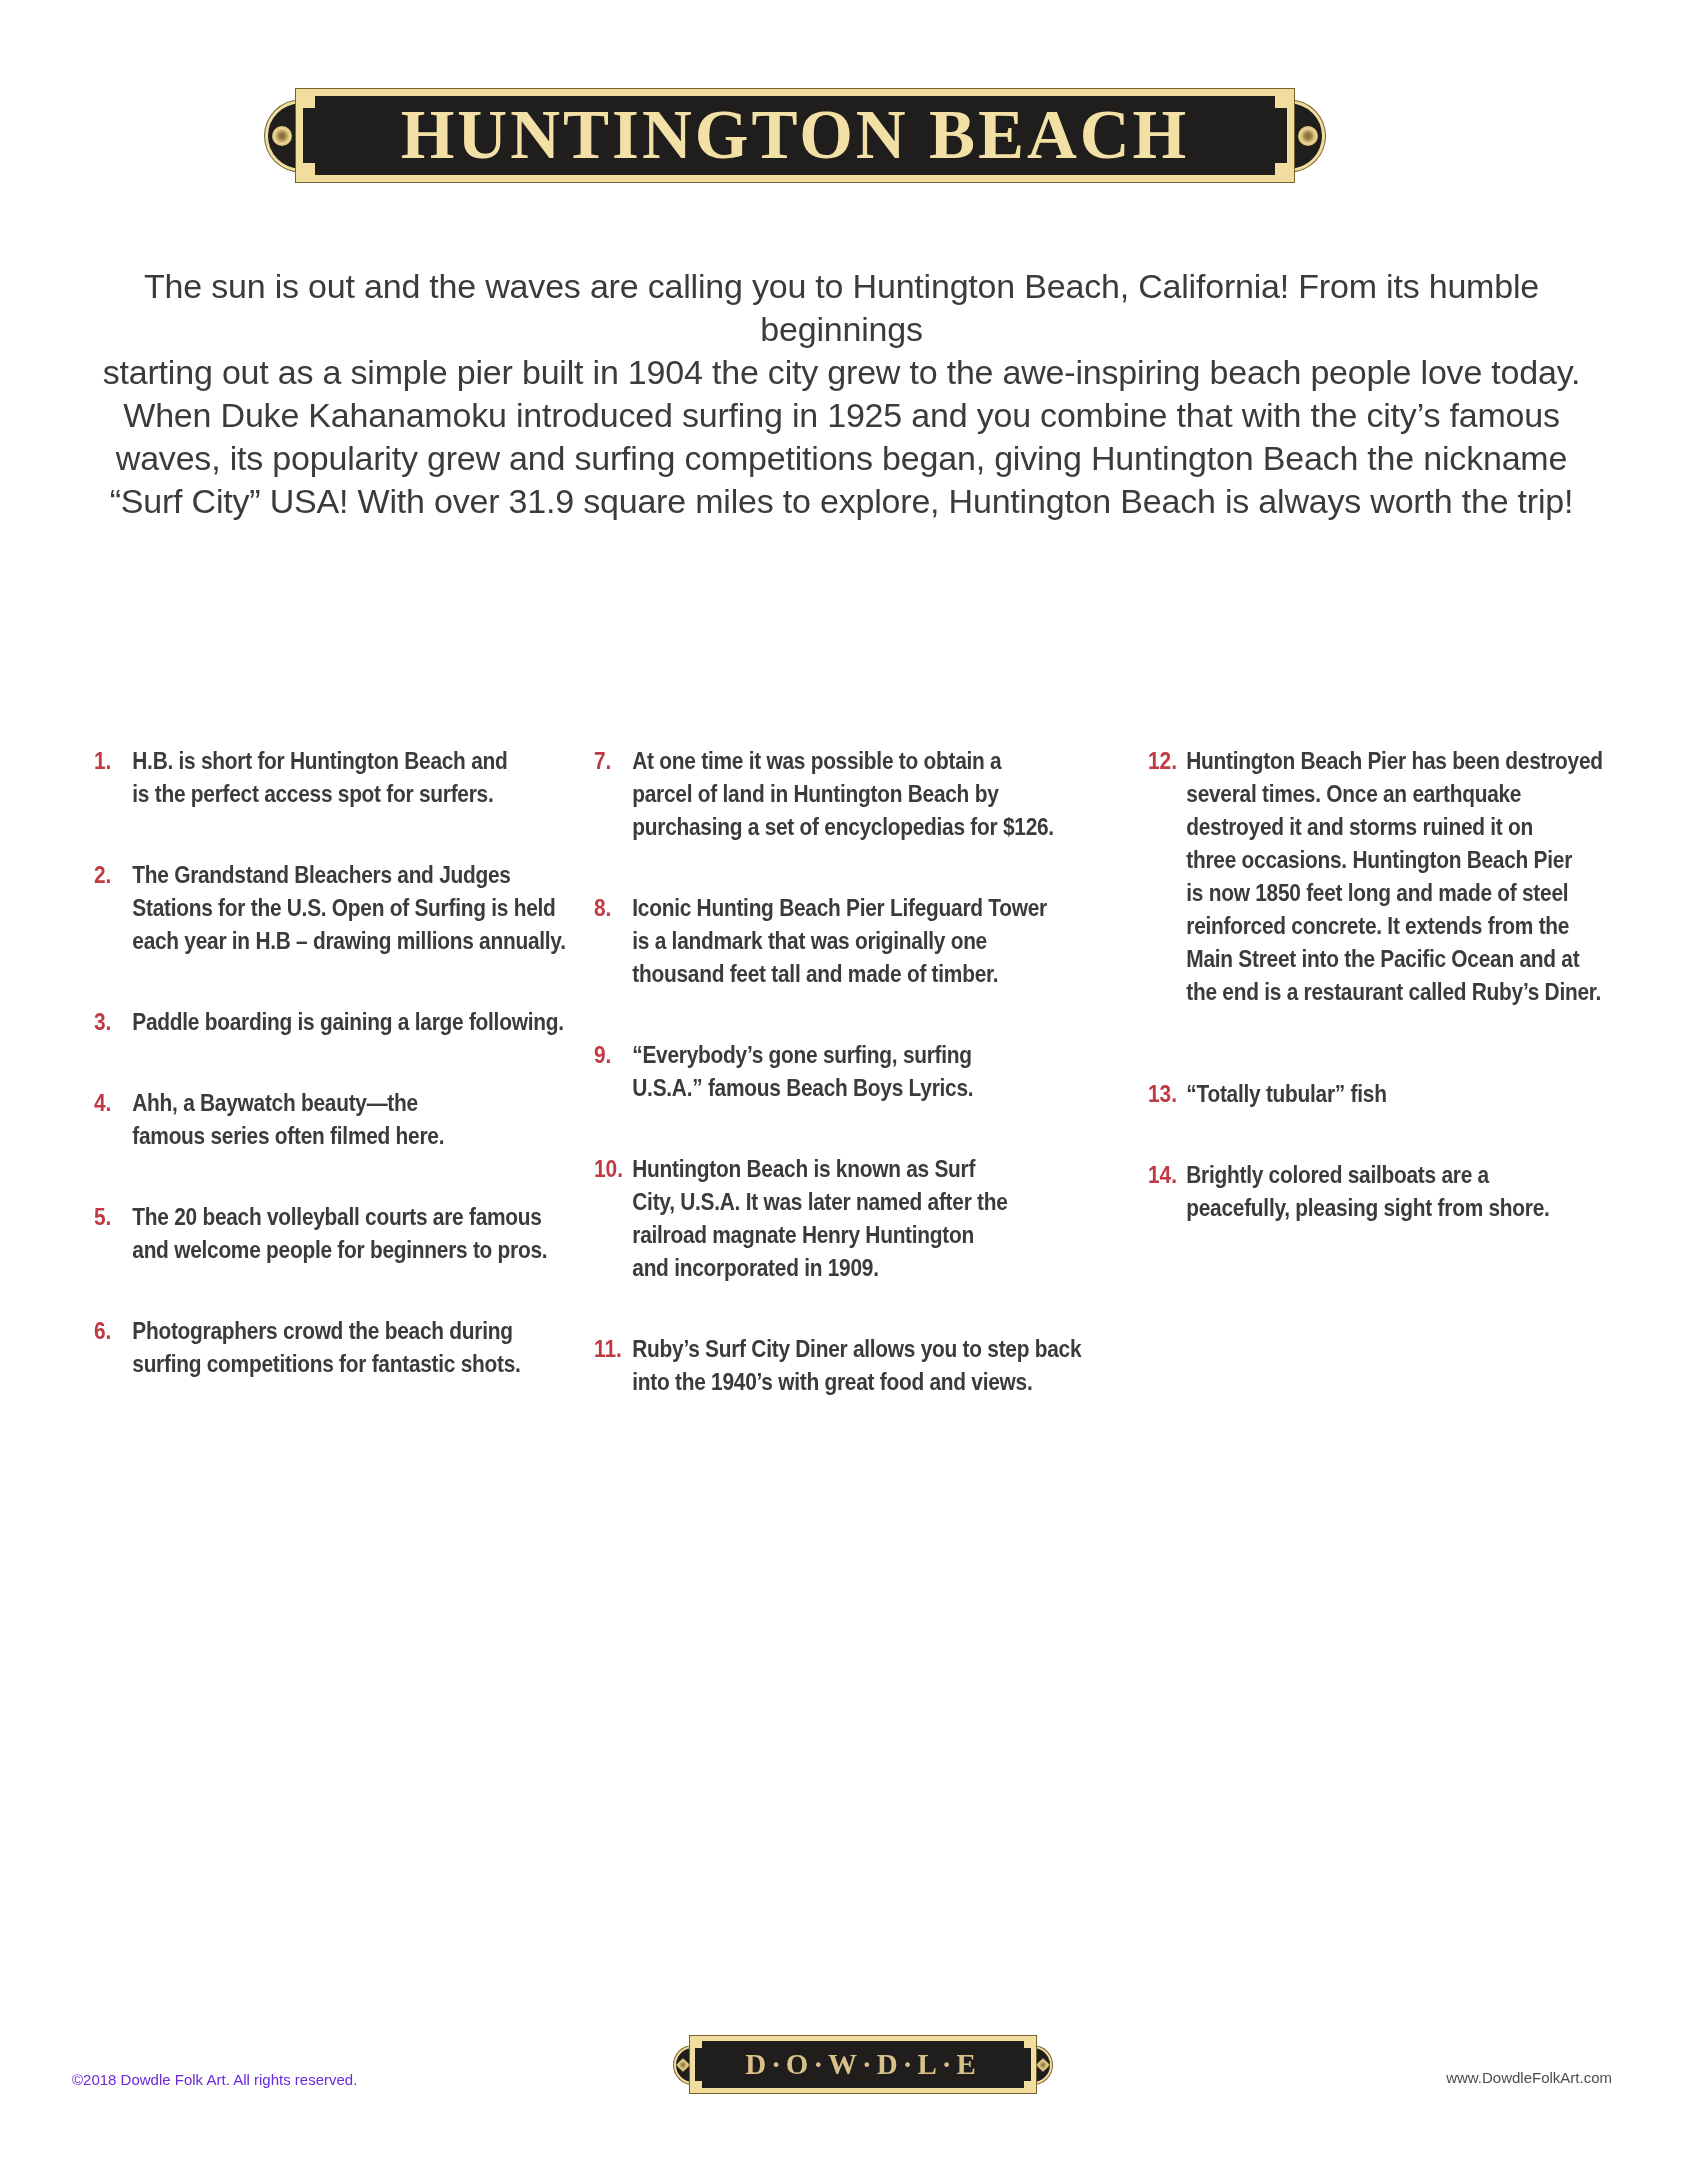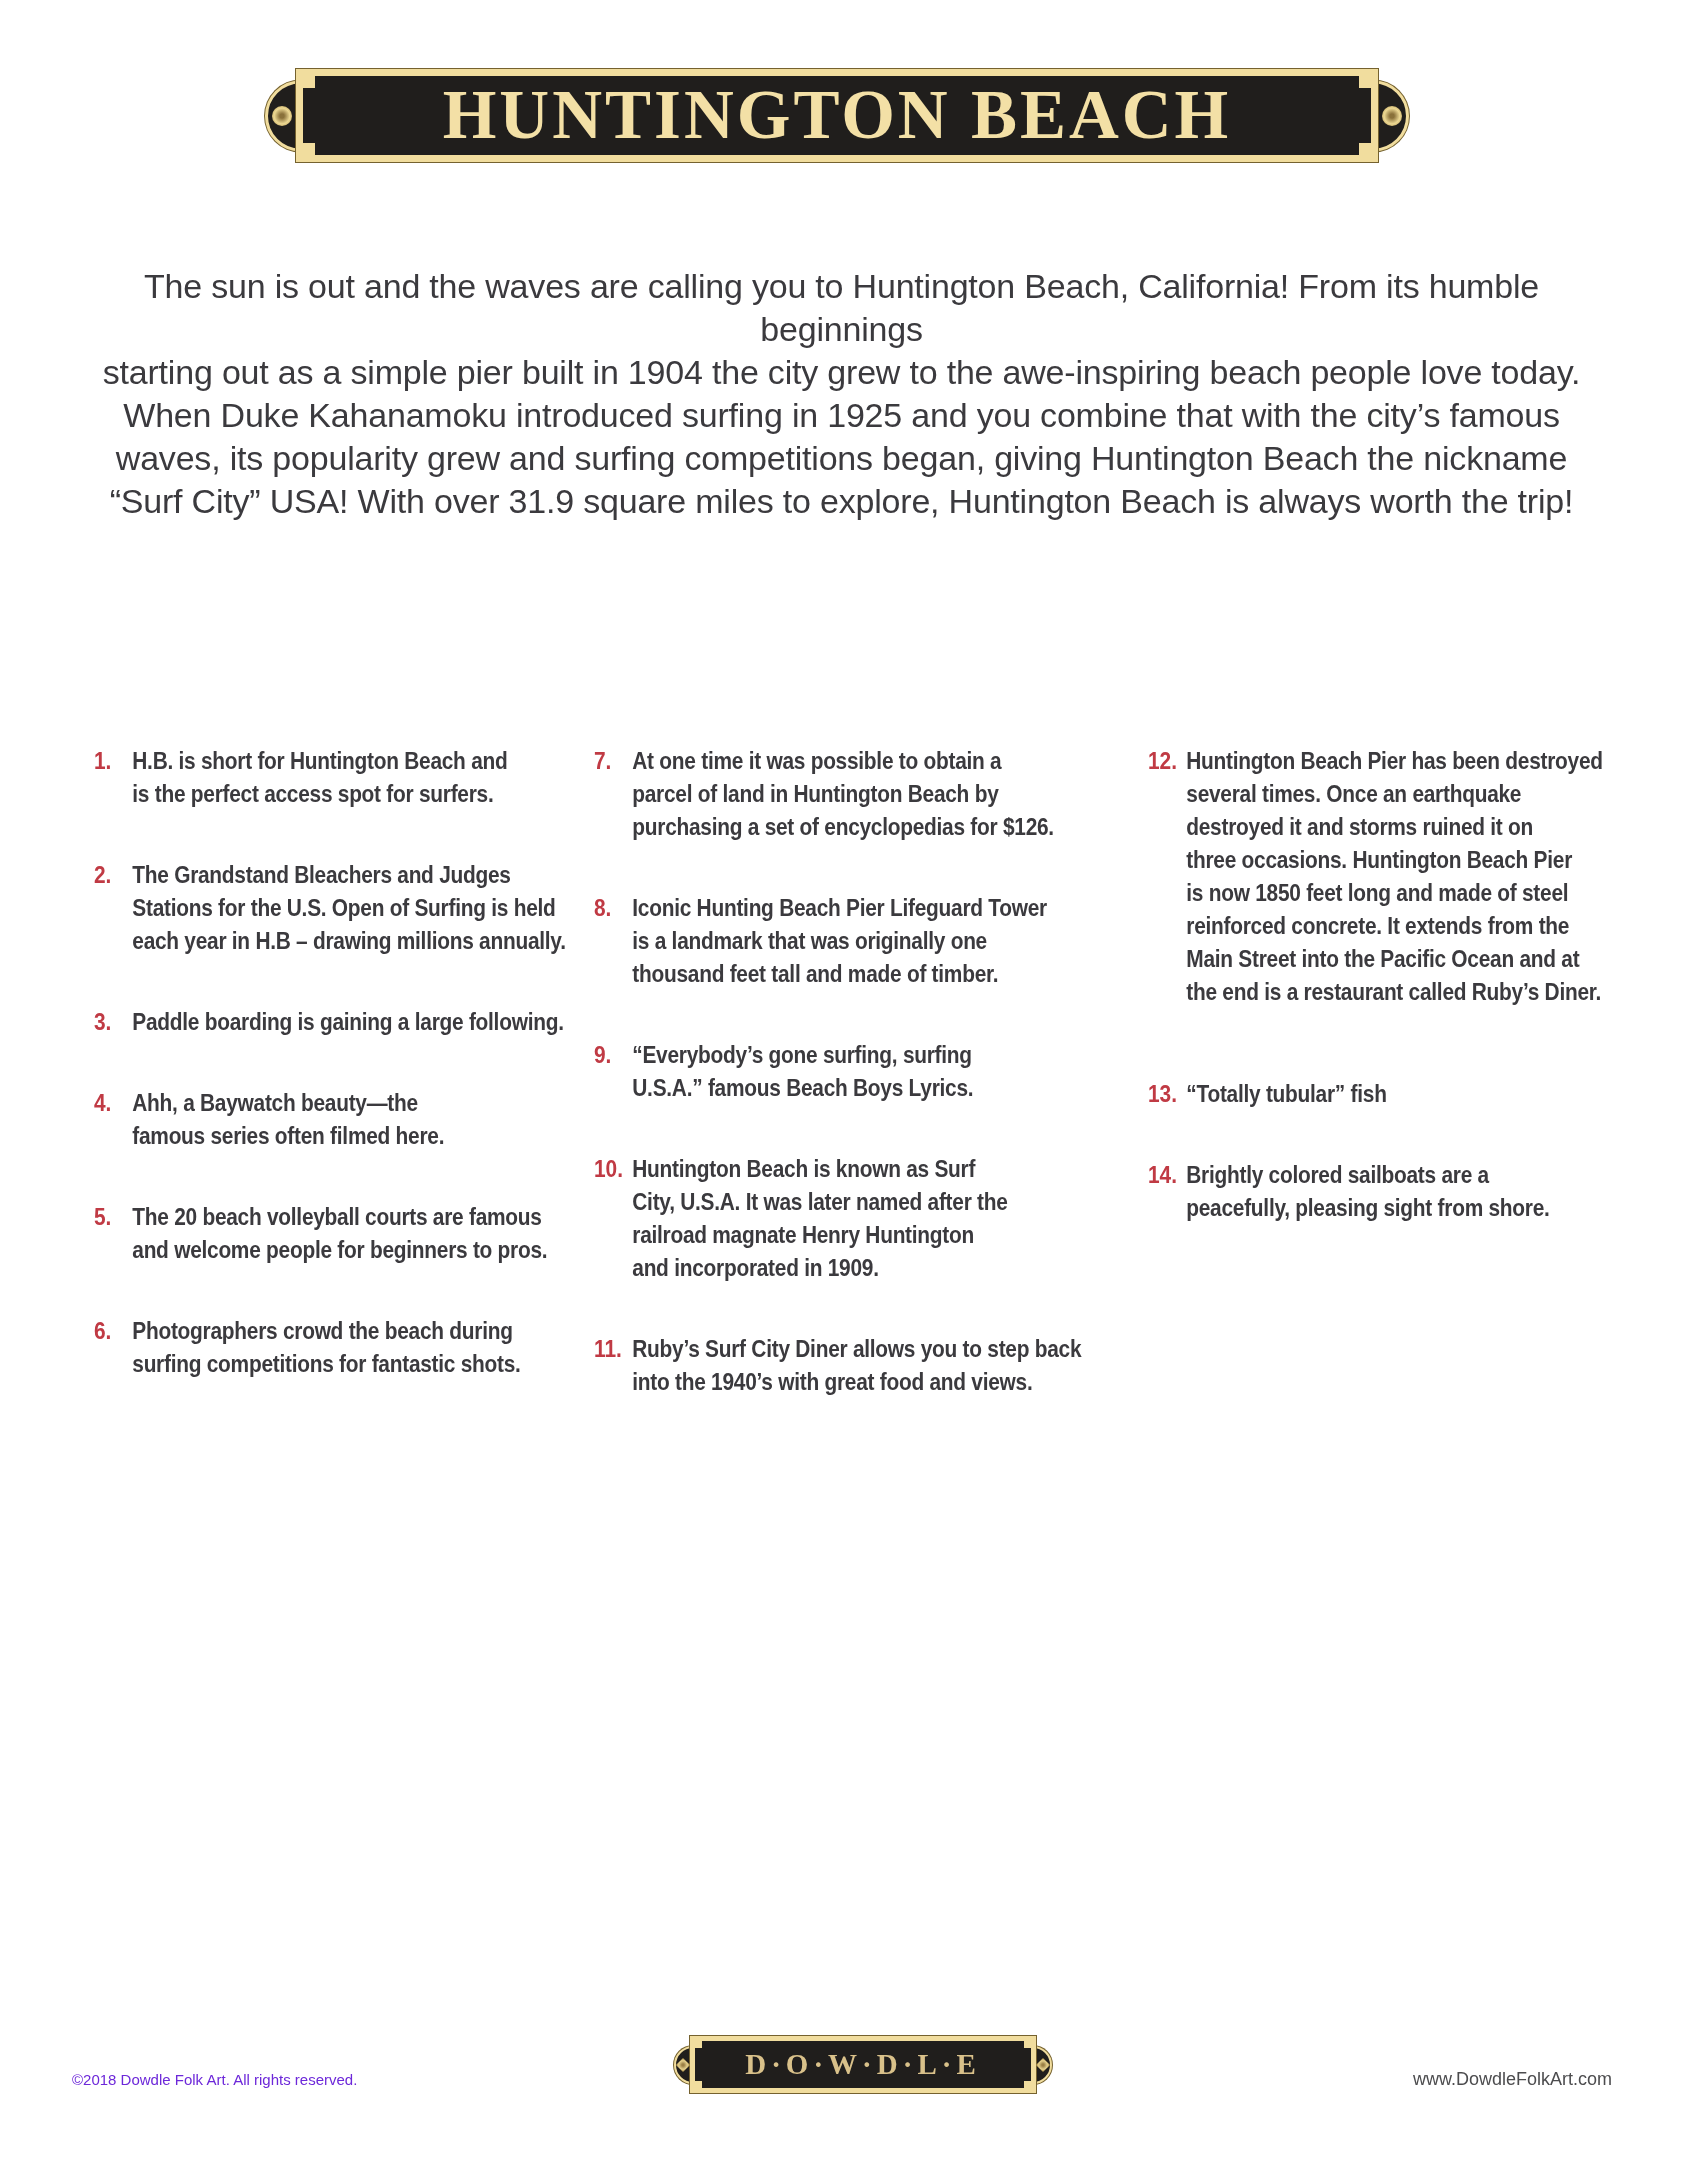--- a/index.html
+++ b/index.html
@@ -3,21 +3,21 @@
 <meta charset="utf-8">
 <style>
   html,body{margin:0;padding:0;}
   body{
     width:1683px;height:2178px;position:relative;background:#ffffff;
     font-family:"Liberation Sans", sans-serif;overflow:hidden;
   }
 
   
   .plaque{position:absolute;}
-  .title-plaque{left:295px;top:68px;width:1084px;height:95px;}
+  .title-plaque{left:295px;top:88px;width:1000px;height:95px;}
   .cap{position:absolute;border-radius:50%;background:#201e1c;
        border:3px solid #f1dd9e;box-shadow:0 0 0 1px #75622f;
        top:50%;transform:translateY(-50%);z-index:0;}
   .title-plaque .cap{width:65px;height:65px;}
   .title-plaque .cap.left{left:-30px;}
   .title-plaque .cap.right{right:-30px;}
   .band{position:absolute;inset:0;background:#f1dd9e;border:1px solid #75622f;z-index:1;}
   .inner{position:absolute;inset:7px;background:#201e1c;}
   .notch{position:absolute;width:12px;height:12px;background:#f1dd9e;z-index:3;}
   .notch.tl{left:7px;top:7px;} .notch.tr{right:7px;top:7px;}
@@ -41,21 +41,21 @@
   .col-1{left:94px;width:510px;}
   .col-2{left:594px;width:500px;}
   .col-3{left:1148px;width:554px;}
   .fact{display:flex;margin-bottom:48px;transform:scaleX(0.87);transform-origin:0 0;}
   .fact.gap-lg{margin-bottom:69px;}
   .fact .num{flex:0 0 44px;color:#c03a44;font-weight:bold;font-size:24px;line-height:33px;}
   .fact .txt{white-space:pre;color:#3b3a3e;font-weight:bold;font-size:24px;line-height:33px;letter-spacing:-0.3px;}
 
   
   .footer-copyright{position:absolute;left:72px;top:2071px;font-size:15px;color:#6d28d9;}
-  .footer-site{position:absolute;right:71px;top:2069px;font-size:18px;color:#4c4c4e;}
+  .footer-site{position:absolute;right:71px;top:2069px;font-size:15px;color:#4c4c4e;}
 
   .dowdle-plaque{left:665px;top:2035px;width:348px;height:59px;margin-left:24px;}
   .dowdle-plaque .cap{width:34px;height:34px;border-width:2px;}
   .dowdle-plaque .cap.left{left:-15px;}
   .dowdle-plaque .cap.right{right:-15px;}
   .dowdle-plaque .inner{inset:5px;}
   .dowdle-plaque .notch{width:7px;height:7px;}
   .dowdle-plaque .notch.tl{left:5px;top:5px;} .dowdle-plaque .notch.tr{right:5px;top:5px;}
   .dowdle-plaque .notch.bl{left:5px;bottom:5px;} .dowdle-plaque .notch.br{right:5px;bottom:5px;}
   .dowdle-plaque .plaque-text{inset:5px;font-size:29px;letter-spacing:5px;color:#d9c18a;}

